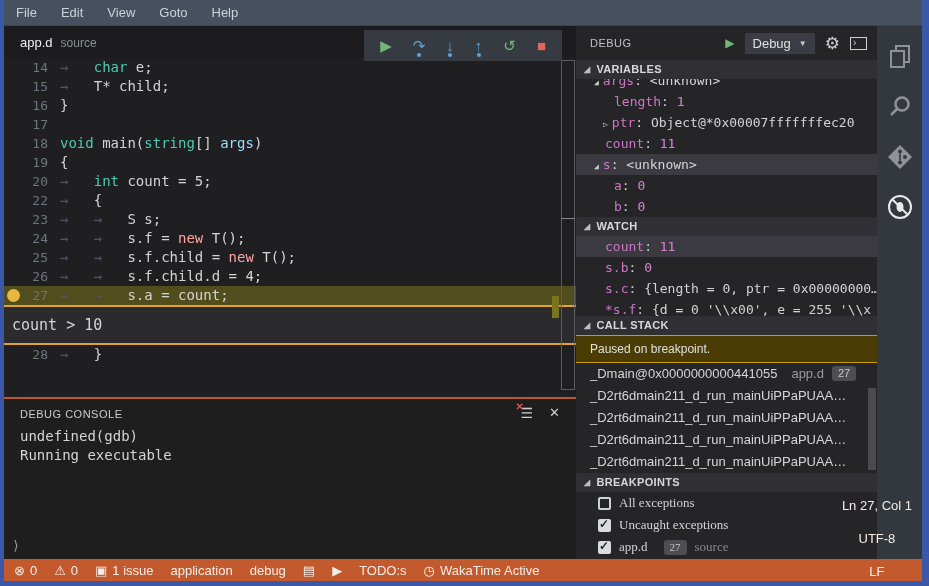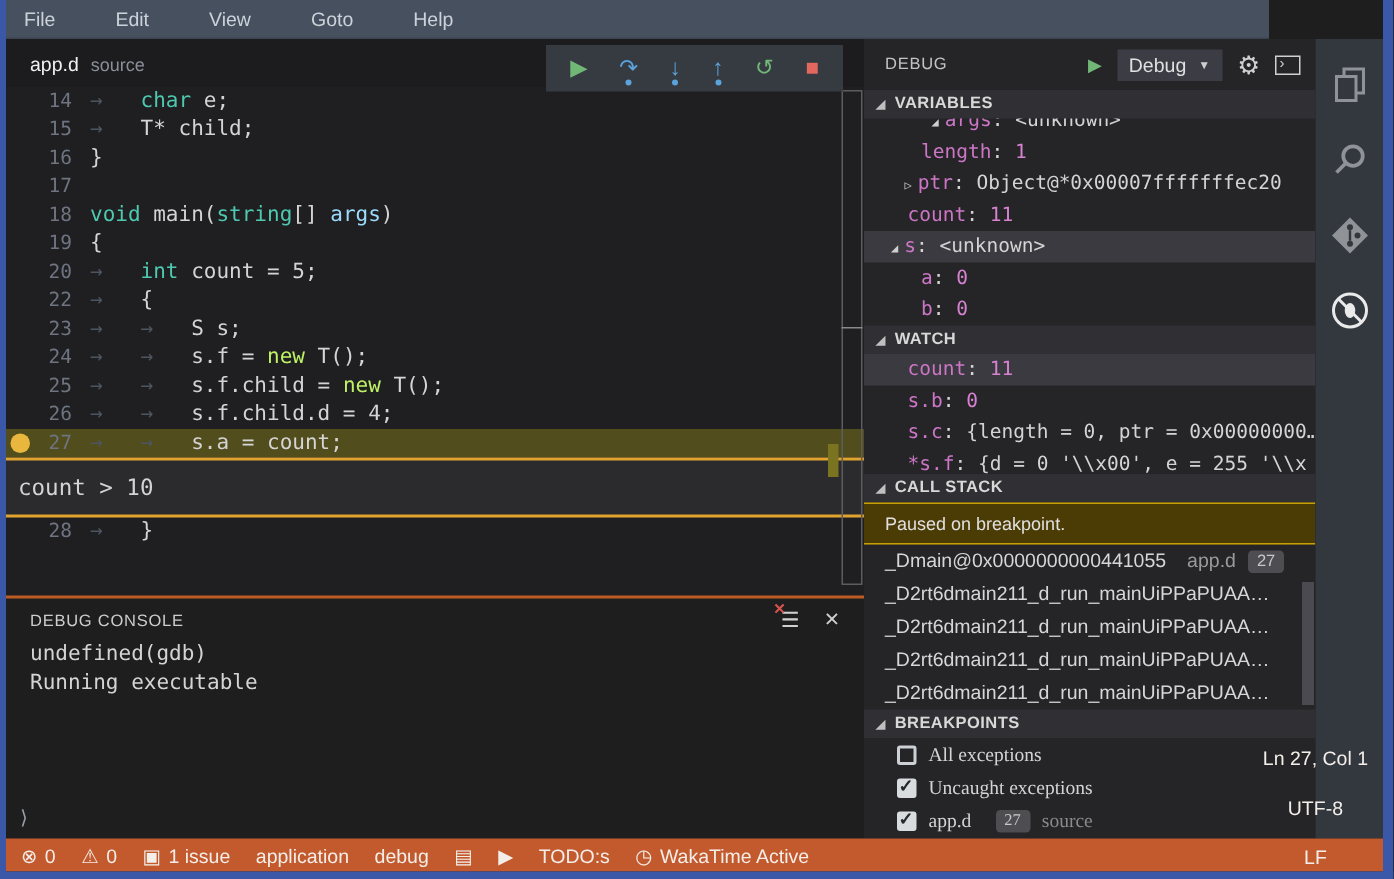--- a/index.html
+++ b/index.html
@@ -7,22 +7,22 @@
   body {
     position: relative; background: #1e1e1e; overflow: hidden;
     font-family: "Liberation Sans", sans-serif; -webkit-font-smoothing: antialiased;
   }
   
   .wb { position: absolute; background: #3a57a8; z-index: 50; }
   .wb-left  { left: 0; top: 0; width: 4px; height: 586px; }
   .wb-right { right: 0; top: 0; width: 7px; height: 586px; }
   .wb-bottom{ left: 0; bottom: 0; width: 929px; height: 5px; }
   .menubar {
-    position: absolute; left: 4px; top: 0; width: 842px; height: 26px;
-    background: #47505e; display: flex; align-items: center; gap: 40px;
+    position: absolute; left: 4px; top: 0; width: 918px; height: 26px;
+    background: #47505e; display: flex; align-items: center; gap: 24px;
     padding-left: 12px; border-bottom: 1px solid #3c4450;
   }
   .menubar .mi { color: #ccd2da; font-size: 13px; cursor: default; }
   
   .main { position: absolute; left: 4px; top: 26px; width: 918px; height: 533px; }
   .editor-col { position: absolute; left: 0; top: 0; width: 572px; height: 533px; background: #1e1e1e; }
   .tabbar { position: relative; height: 32px; background: #1c1c1e; display: flex; align-items: center; }
   .tab { padding-left: 16px; display: flex; align-items: baseline; gap: 8px; }
   .tab-label { color: #f0f0f0; font-size: 13px; }
   .tab-mod { color: #8a8f98; font-size: 12px; }
@@ -36,21 +36,21 @@
   
   .code { position: relative; height: 339px; overflow: hidden; background: #1f1f22; }
   .cl { height: 19px; line-height: 19px; display: flex; font-family: "DejaVu Sans Mono", monospace;
         font-size: 14px; white-space: pre; }
   .cl .gut { width: 56px; flex: none; position: relative; }
   .cl .ln { display: block; width: 44px; text-align: right; color: #6e7480; font-size: 13px; }
   .cl .ct { flex: 1; }
   .cl.hl { background: #514d1c; }
   .bp-dot { position: absolute; left: 3px; top: 3px; width: 13px; height: 13px; border-radius: 50%;
             background: #e9b73e; }
-  .tk-kw  { color: #4ec9b0; } .tk-ctl { color: #c678dd; } .tk-new { color: #bef264; }
+  .tk-kw  { color: #4ec9b0; } .tk-ctl { color: #c678dd; } .tk-new { color: #fca5a5; }
   .tk-str { color: #d1735a; } .tk-arg { color: #9cdcfe; } .tk-pl  { color: #d4d4d4; }
   .tk-ind { color: #4d5560; }
   .cond-widget { height: 40px; border-top: 2px solid #e0a32e; border-bottom: 2px solid #e0a32e;
     background: #2b2b2e; display: flex; align-items: center; padding-left: 8px;
     font-family: "DejaVu Sans Mono", monospace; font-size: 15px; color: #d4d4d4; }
   .sb-track { position: absolute; right: 1px; top: 2px; width: 14px; height: 330px;
     border: 1px solid #5d5d60; }
   .sb-div { position: absolute; right: 1px; top: 160px; width: 14px; height: 1px; background: #8a8a8a; }
   .ov-mark { position: absolute; right: 17px; top: 238px; width: 7px; height: 22px; background: #7a731f; }
   
@@ -78,21 +78,21 @@
   .ph-gear { color: #d0d0d0; font-size: 17px; cursor: pointer; }
   .ph-console { width: 17px; height: 13px; border: 1px solid #d0d0d0; color: #d0d0d0; font-size: 10px;
     line-height: 10px; text-align: left; padding-left: 2px; cursor: pointer; }
   .shdr { height: 19px; line-height: 19px; background: #303034; color: #d8d8d8; font-size: 11px;
     font-weight: bold; letter-spacing: .3px; padding-left: 8px; display: flex; align-items: center; gap: 6px; }
   .shdr .tri { font-size: 8px; color: #bfbfbf; }
   .prow { height: 21px; line-height: 21px; font-family: "DejaVu Sans Mono", monospace; font-size: 13px;
     color: #d4d4d4; white-space: pre; overflow: hidden; position: relative; }
   .prow .inner { position: relative; display: block; }
   .prow.sel { background: #3a3a40; }
-  .prow.clip-top { height: 12px; margin-left: 27px; } .prow.clip-top .inner { top: -9px; }
+  .prow.clip-top { height: 12px; } .prow.clip-top .inner { top: -9px; }
   .prow.clip-bot { height: 17px; }
   .nm { color: #cc76c5; } .vnum { color: #d883d2; } .vtext { color: #d4d4d4; }
   .twisty { color: #cfcfcf; font-size: 8px; padding-right: 4px; }
   .banner { height: 28px; background: #4b3c05; border-top: 1px solid #c7a008; border-bottom: 1px solid #c7a008;
     color: #e0e0e0; font-size: 12px; display: flex; align-items: center; padding-left: 14px; }
   .csrow { height: 22px; line-height: 22px; padding-left: 14px; font-size: 13px; color: #d6d6d6;
     white-space: nowrap; overflow: hidden; }
   .csrow .cs-file { color: #9a9a9a; margin-left: 14px; }
   .badge { display: inline-block; background: #4d4d52; color: #c8c8c8; font-size: 11px; line-height: 15px;
     padding: 0 6px; border-radius: 3px; margin-left: 8px; vertical-align: 1px; }

